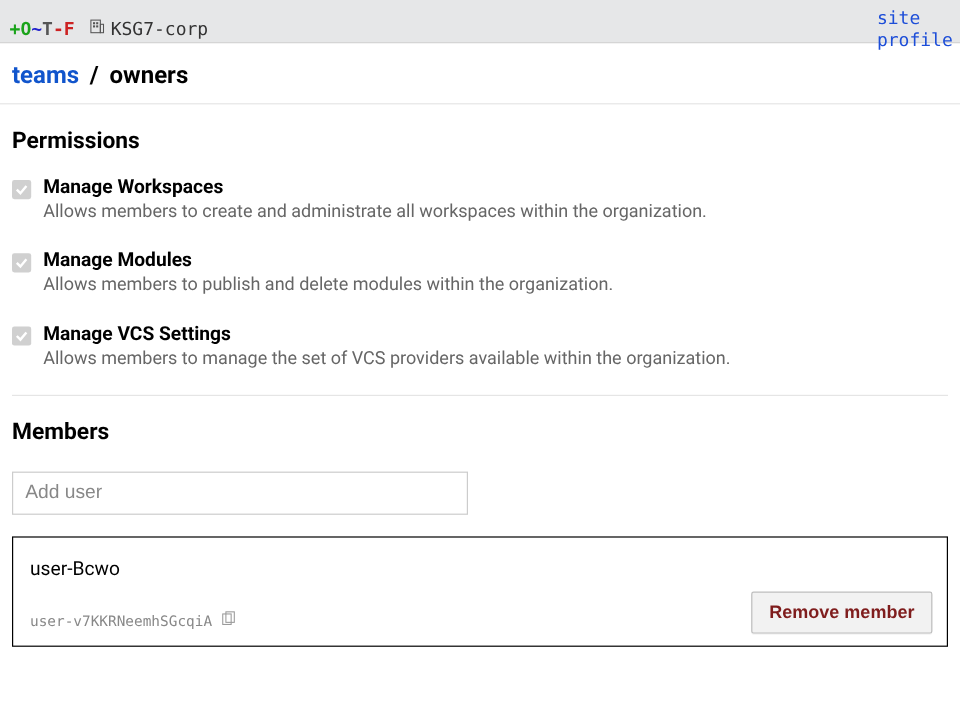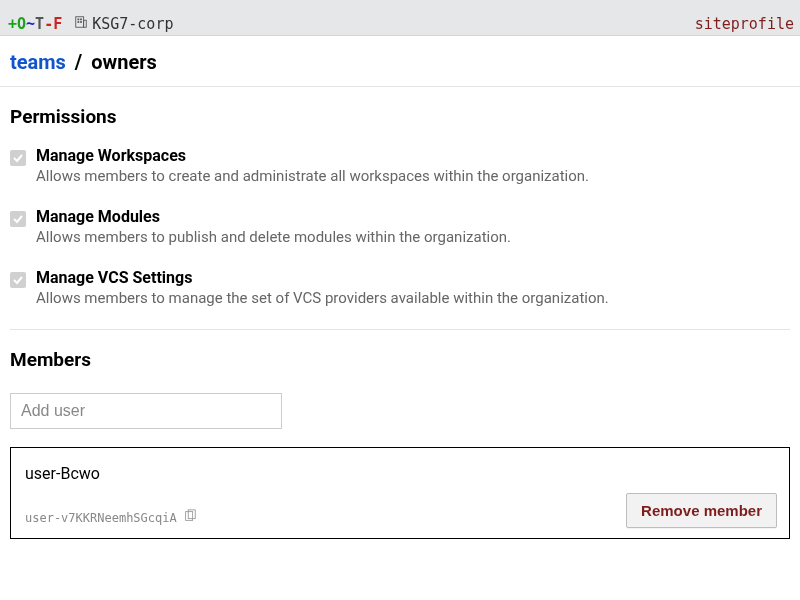--- a/index.html
+++ b/index.html
@@ -28,21 +28,21 @@
   .logo .tilde { color: #2222cc; }
   .logo .t { color: #555; }
   .logo .dash { color: #cc2222; }
   .logo .f { color: #cc2222; }
   .org-icon {
     margin-left: 12px;
     margin-right: 4px;
     width: 14px; height: 14px;
   }
   .org-name { color:#333; }
-  .topnav { margin-left:auto; display:flex; color:#7f1d1d; }
+  .topnav { margin-left:auto; display:flex; color:#1d4ed8;flex-direction:column; }
   .topnav span { cursor:pointer; }
   .breadcrumb {
     padding: 14px 10px 12px 10px;
     font-size: 20px;
     border-bottom: 1px solid #e5e5e5;
     font-weight: bold;
   }
   .breadcrumb a { color:#1155cc; text-decoration:none; cursor:pointer; }
   .breadcrumb .sep { color:#000; padding:0 4px; }
   .section {
@@ -54,21 +54,21 @@
   .perm-row { display:flex; align-items:flex-start; margin-bottom: 22px; }
   .perm-check {
     width:16px; height:16px; background:#d0d0d0; border-radius:2px;
     margin-top:4px; margin-right:10px; position:relative; flex-shrink:0;
   }
   .perm-check svg { position:absolute; left:2px; top:2px; }
   .perm-body .perm-title { font-weight:700; font-size:16px; }
   .perm-body .perm-desc { color:#666; font-size:15px; margin-top:2px; }
   .divider { border:none; border-top:1px solid #e5e5e5; margin: 6px 10px 0 10px; }
   .add-user {
-    width: 272px;
+    width: 380px;
     font-size:16px;
     padding:8px 10px;
     border:1px solid #ccc;
     color:#333;
     margin-bottom: 18px;
   }
   .add-user::placeholder { color:#888; }
   .member-card {
     border:1px solid #000;
     padding: 16px 14px 12px 14px;

